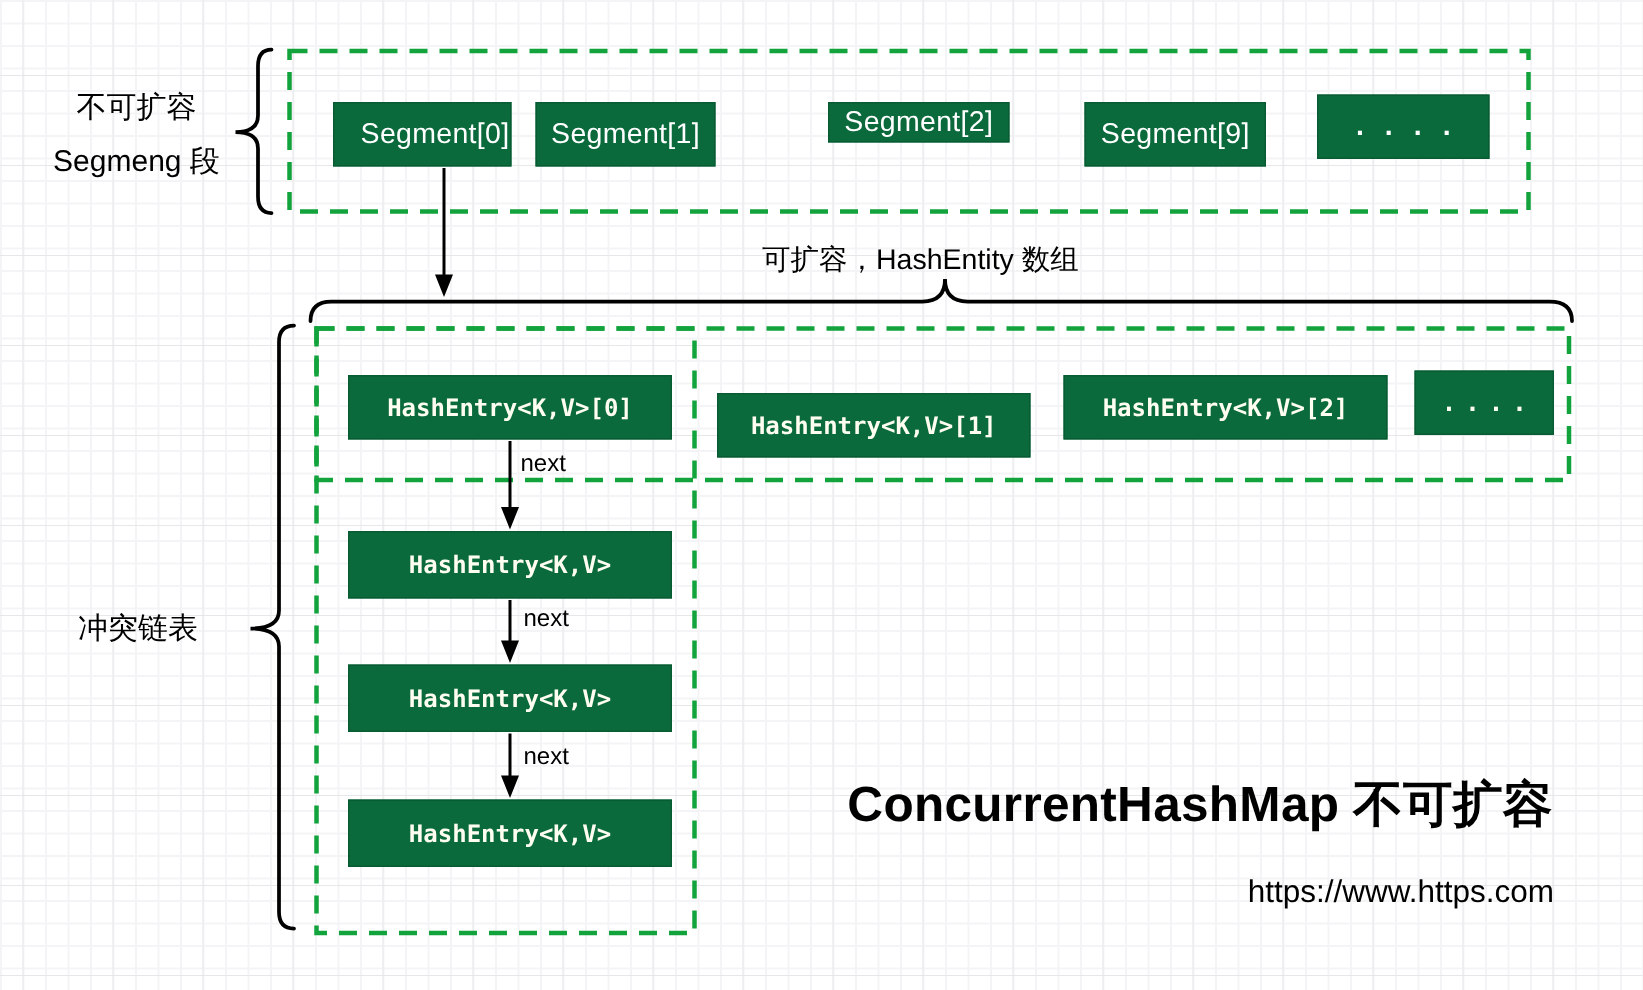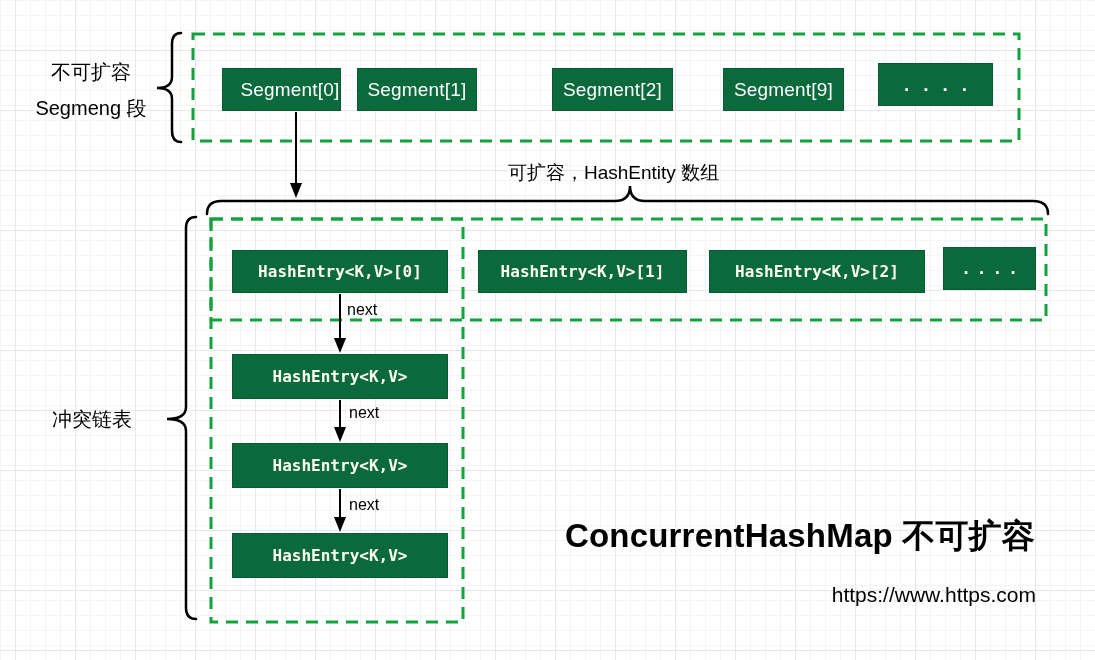--- a/index.html
+++ b/index.html
@@ -76,28 +76,28 @@
     <polygon points="340,532 334,517 346,517" fill="#000"></polygon>
   </svg>
 
   <div class="abs cn-label" style="left:16px;top:54px;width:150px;">
     <div>不可扩容</div>
     <div>Segmeng 段</div>
   </div>
 
   <div class="gbox seg-box" style="left:222px;top:68px;width:119px;height:43px;padding-left:17px;">Segment[0]</div>
   <div class="gbox seg-box" style="left:357px;top:68px;width:120px;height:43px;">Segment[1]</div>
-  <div class="gbox seg-box" style="left:552px;top:68px;width:121px;height:43px;">Segment[2]</div>
+  <div class="gbox seg-box" style="left:552px;top:68px;width:121px;height:27px;">Segment[2]</div>
   <div class="gbox seg-box" style="left:723px;top:68px;width:121px;height:43px;">Segment[9]</div>
   <div class="gbox seg-box dots-sans" style="left:878px;top:63px;width:115px;height:43px;">....</div>
 
   <div class="abs expand-label" style="left:508px;top:160px;">可扩容，HashEntity 数组</div>
 
   <div class="gbox mono-box" style="left:232px;top:250px;width:216px;height:43px;">HashEntry&lt;K,V&gt;[0]</div>
-  <div class="gbox mono-box" style="left:478px;top:250px;width:209px;height:43px;">HashEntry&lt;K,V&gt;[1]</div>
+  <div class="gbox mono-box" style="left:478px;top:262px;width:209px;height:43px;">HashEntry&lt;K,V&gt;[1]</div>
   <div class="gbox mono-box" style="left:709px;top:250px;width:216px;height:43px;">HashEntry&lt;K,V&gt;[2]</div>
   <div class="gbox mono-box dots-mono" style="left:943px;top:247px;width:93px;height:43px;">....</div>
 
   <div class="abs cn-label" style="left:48px;top:401px;width:88px;">冲突链表</div>
 
   <div class="abs small-label" style="left:347px;top:301px;">next</div>
   <div class="abs small-label" style="left:349px;top:404px;">next</div>
   <div class="abs small-label" style="left:349px;top:496px;">next</div>
 
   <div class="gbox mono-box" style="left:232px;top:354px;width:216px;height:45px;">HashEntry&lt;K,V&gt;</div>

